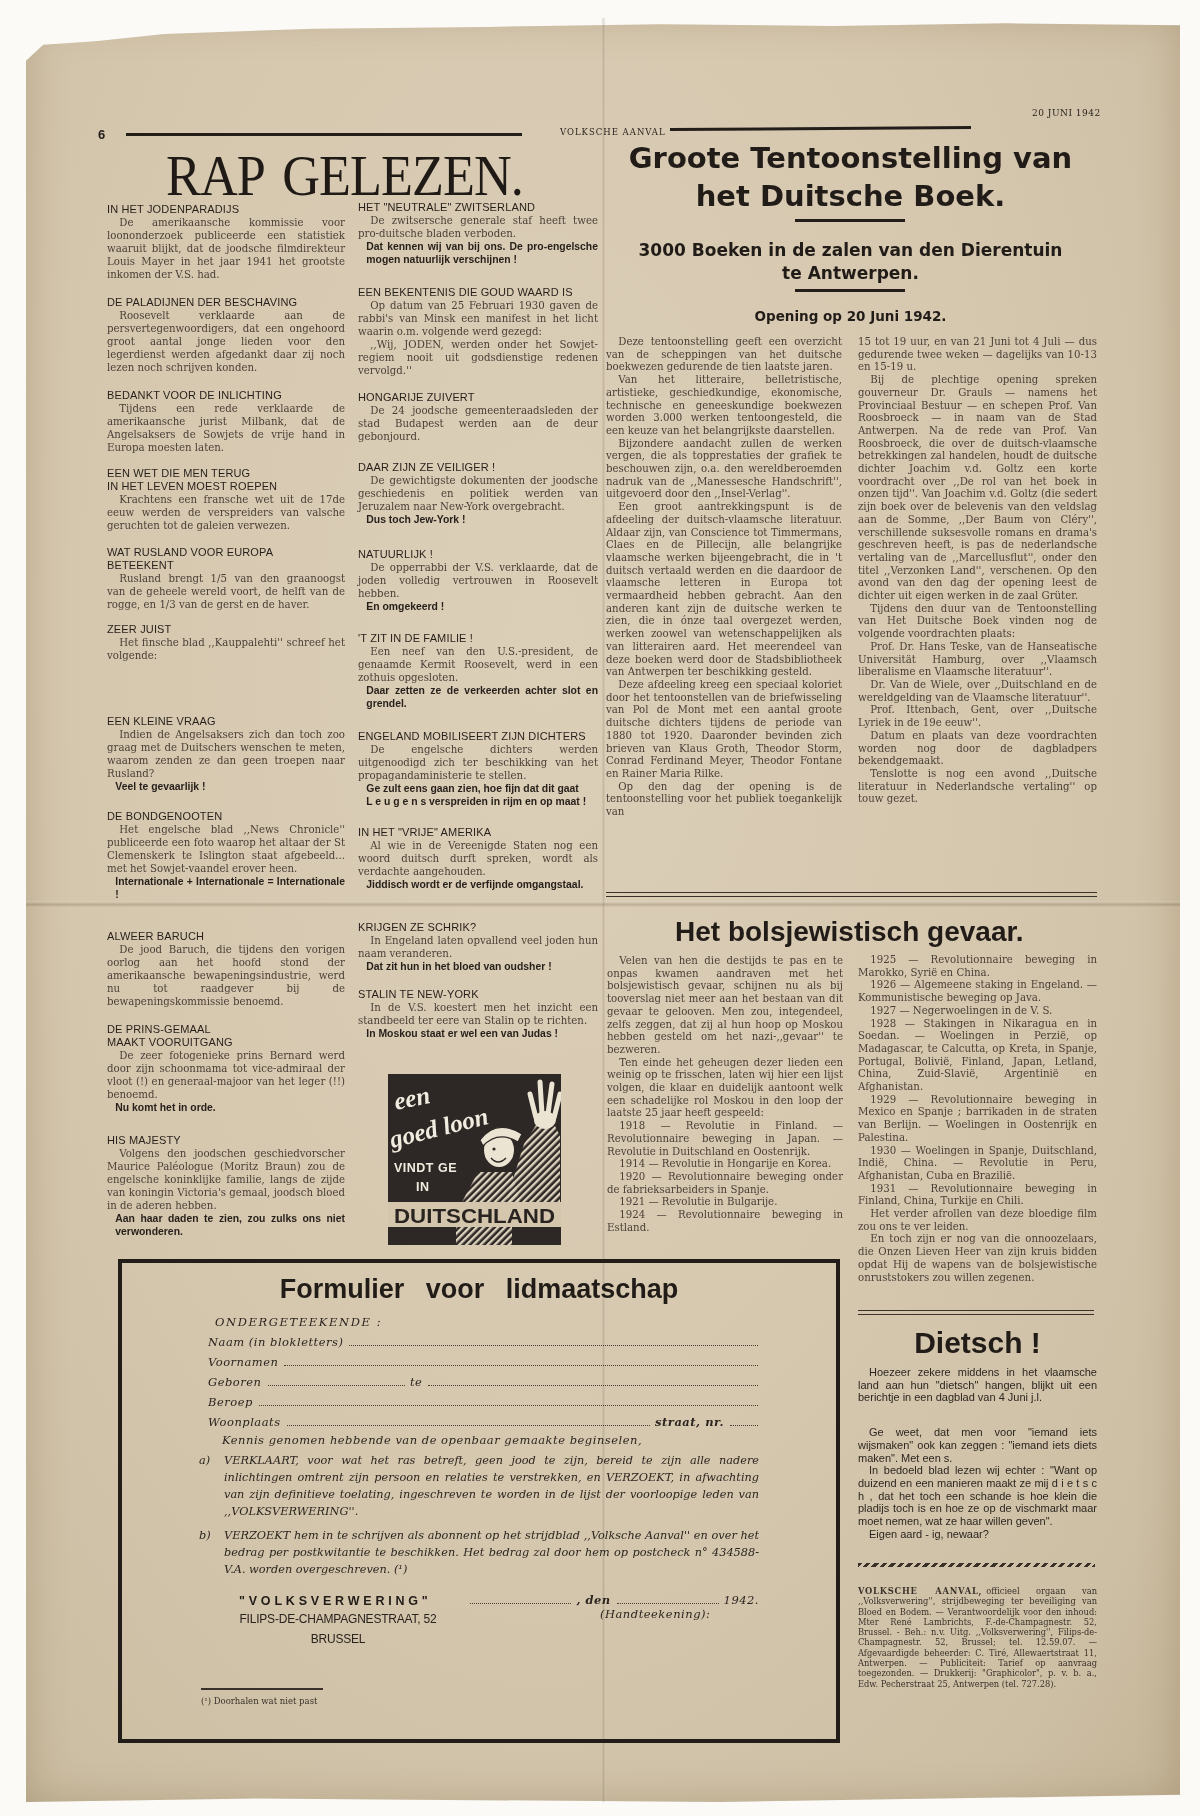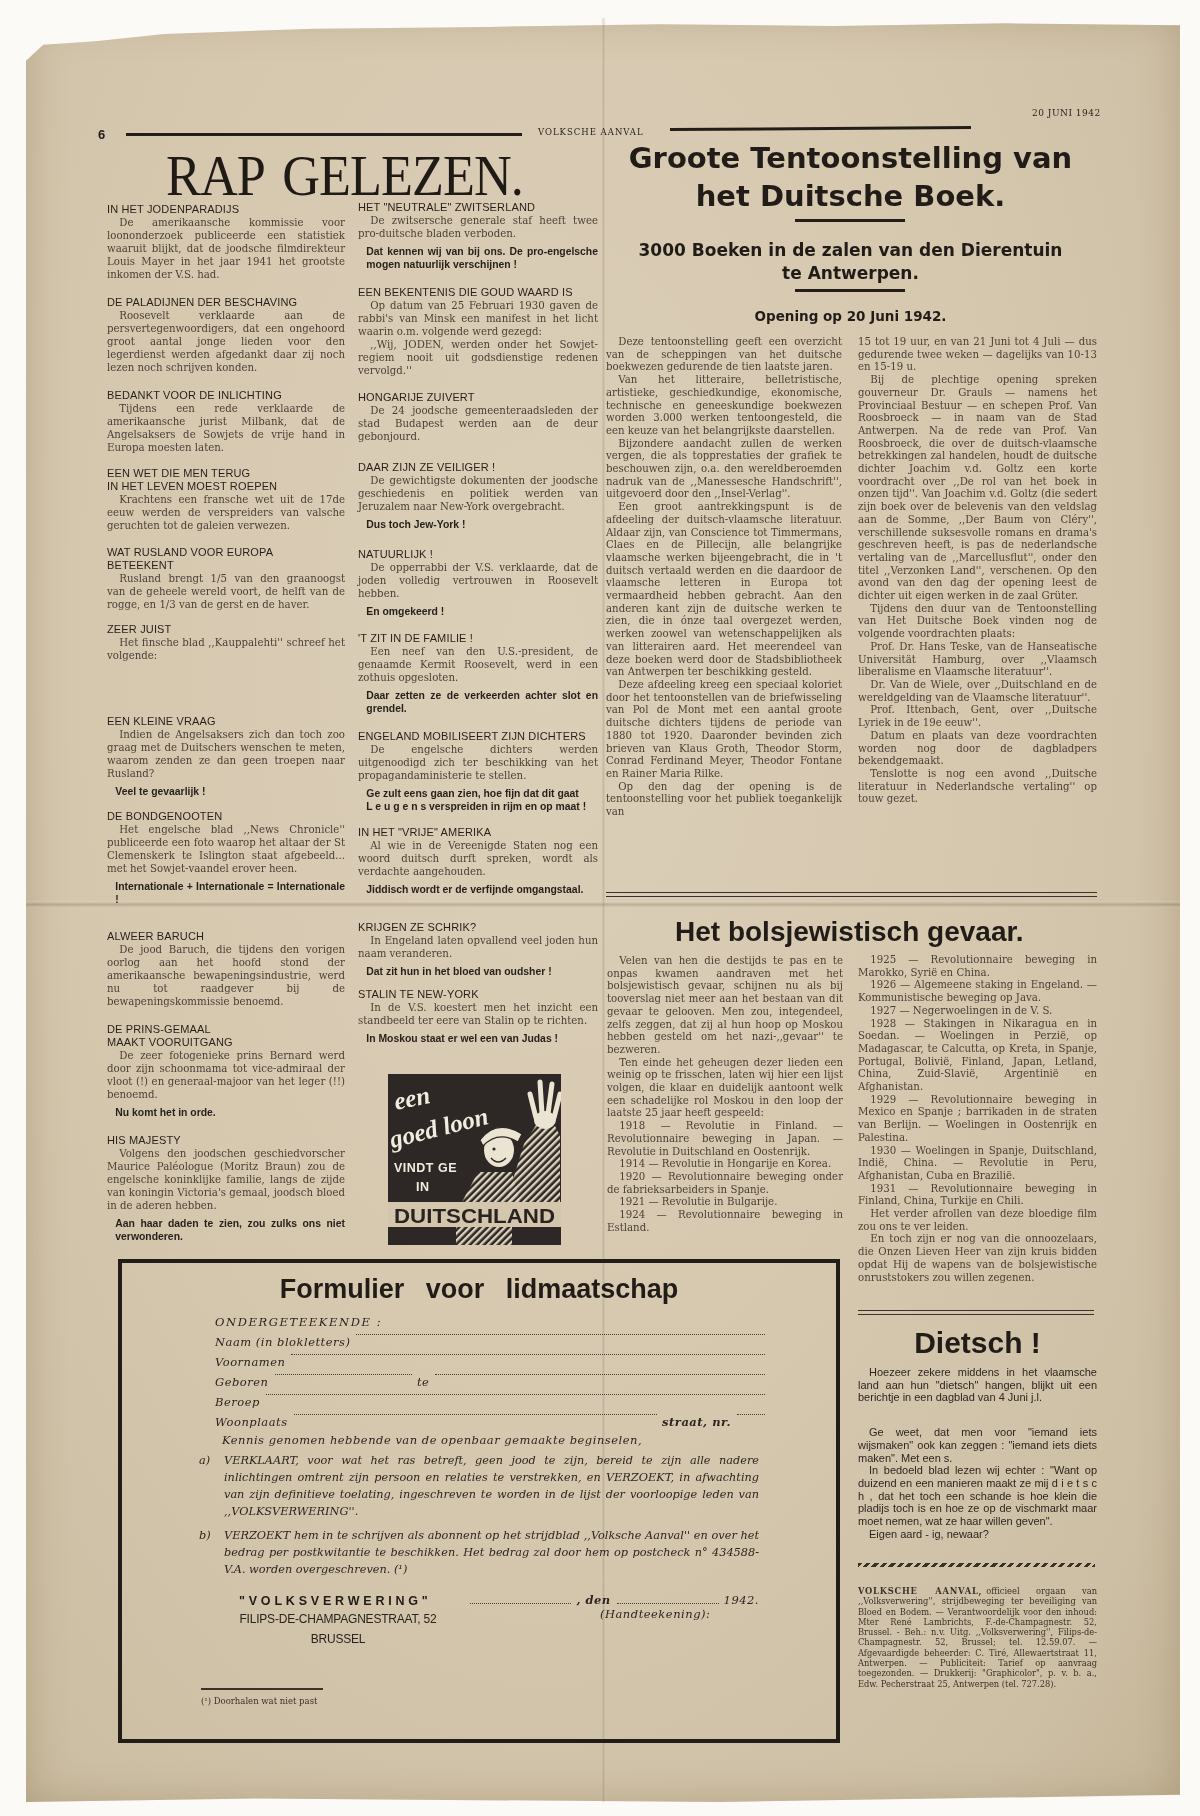--- a/index.html
+++ b/index.html
@@ -7,30 +7,30 @@
 body{position:relative;overflow:hidden;background:#fbfaf7;font-family:"DejaVu Serif",serif;color:#463c33}
 .paper{position:absolute;left:26px;top:18px;width:1154px;height:1784px;
   background:radial-gradient(ellipse at 45% 35%,#dccfb8 0%,#d6c8af 50%,#cdbfa4 85%,#c4b497 100%);
   clip-path:polygon(0% 2.4%,1.5% 1.5%,6% 1.3%,12% 0.9%,25% 0.6%,40% 0.5%,55% 0.35%,70% 0.45%,85% 0.3%,100% 0.4%,100% 99.6%,60% 100%,20% 99.8%,0% 100%);
   box-shadow:inset 0 0 40px rgba(110,85,50,.28)}
 .fold-v{position:absolute;left:601px;top:18px;width:5px;height:1784px;background:linear-gradient(to right,rgba(255,255,255,.10),rgba(95,72,42,.16),rgba(255,255,255,.12))}
 .fold-h{position:absolute;left:26px;top:901px;width:1154px;height:7px;background:linear-gradient(to bottom,rgba(255,255,255,.18),rgba(95,72,42,.22),rgba(255,255,255,.10))}
 
 .pageno{position:absolute;left:98px;top:127px;font:bold 13px "Liberation Sans",sans-serif;color:#221c18}
 .rule{position:absolute;background:#241e1a}
-.papername{position:absolute;left:538px;top:127px;font:8.5px "DejaVu Serif",serif;letter-spacing:1px;color:#2a231e}
+.papername{position:absolute;left:560px;top:127px;font:8.5px "DejaVu Serif",serif;letter-spacing:1px;color:#2a231e}
 .date{position:absolute;left:1032px;top:108px;font:9px "DejaVu Serif",serif;letter-spacing:.5px;color:#2a231e}
 .rap-title{position:absolute;left:166px;top:147px;font:normal 58px/1 "Liberation Serif",serif;letter-spacing:-1px;word-spacing:8px;color:#201a16;transform:scaleX(.9);transform-origin:left top;white-space:nowrap}
 
 .item{position:absolute}
 .c1{left:107px;width:238px}
 .c2{left:358px;width:240px}
 .ih{font:11px/13px "Liberation Sans",sans-serif;color:#271f1a;white-space:pre;letter-spacing:.15px}
 .ib{font:10.2px/13px "DejaVu Serif",serif;text-align:justify;text-indent:1.2em;color:#4a3f36;hyphens:auto}
-.ic{font:bold 10.4px/13px "Liberation Sans",sans-serif;margin-top:5px;padding-left:.8em;white-space:pre-line;color:#261f1a;text-align:justify}
+.ic{font:bold 10.4px/13px "Liberation Sans",sans-serif;padding-left:.8em;white-space:pre-line;color:#261f1a;text-align:justify}
 
 .ad{position:absolute;left:388px;top:1074px;width:173px;height:171px}
 .ad-script{font:italic bold 25px "Liberation Serif",serif;fill:#f2ece0}
 .ad-bold{font:bold 12.5px "Liberation Sans",sans-serif;fill:#f2ece0;letter-spacing:.5px}
 .ad-country{font:bold 21px "Liberation Sans",sans-serif;fill:#2a2421}
 
 .t-center{position:absolute;left:604px;width:493px;text-align:center;color:#221c18;white-space:nowrap}
 .t-title{font:bold 29px/1 "DejaVu Sans",sans-serif}
 .t-sub{font:bold 17px/1 "DejaVu Sans",sans-serif}
 .t-open{font:bold 13.5px/1 "DejaVu Sans",sans-serif}
@@ -44,21 +44,21 @@
 .d-title{position:absolute;left:858px;top:1328px;width:239px;text-align:center;font:bold 30px/1 "Liberation Sans",sans-serif;color:#221c18}
 .db{font:11px/12.7px "Liberation Sans",sans-serif;text-align:justify;text-indent:1em;color:#2d2620}
 .db.gap{margin-bottom:22px}
 .colophon{position:absolute;left:858px;top:1586px;width:239px;font:8.3px/10.3px "DejaVu Serif",serif;text-align:justify;color:#3b322b}
 .colophon .lead{font-weight:bold;letter-spacing:.8px;margin-right:4px}
 
 .form-box{position:absolute;left:118px;top:1259px;width:722px;height:484px;border:4px solid #221d19}
 .f-title{position:absolute;left:118px;top:1276px;width:722px;text-align:center;font:bold 27px/1 "Liberation Sans",sans-serif;word-spacing:14px;color:#221c18}
 .fi{font:italic 11.5px/16px "DejaVu Serif",serif;color:#2c251f;letter-spacing:.5px}
 .f-under{position:absolute;left:215px;top:1314px;letter-spacing:1.6px}
-.f-row{position:absolute;left:215px;width:555px;height:16px;display:flex;}
+.f-row{position:absolute;left:208px;width:555px;height:16px;display:flex;align-items:flex-end}
 .f-row span{white-space:nowrap}
 .dots{flex:1;height:1px;border-bottom:1.4px dotted #4a4038;margin:0 5px 4px 6px}
 .f-intro{position:absolute;left:222px;top:1432px}
 .clause{position:absolute;left:199px;width:560px;display:flex}
 .clause .mk{width:25px;flex:none;font:italic 11.3px/17px "DejaVu Serif",serif;color:#2c251f}
 .clause .tx{flex:1;font:italic 11.3px/17px "DejaVu Serif",serif;text-align:justify;color:#2c251f}
 .sig-row{position:absolute;left:239px;top:1590px;width:520px;height:18px;display:flex;align-items:flex-end}
 .org{font:bold 12.5px "Liberation Sans",sans-serif;letter-spacing:3.8px;color:#221c18;white-space:nowrap}
 .org-addr{position:absolute;left:198px;width:280px;text-align:center;font:12px/1 "Liberation Sans",sans-serif;color:#2a231e;letter-spacing:-.2px}
 .f-sign{position:absolute;left:600px;top:1606px}

